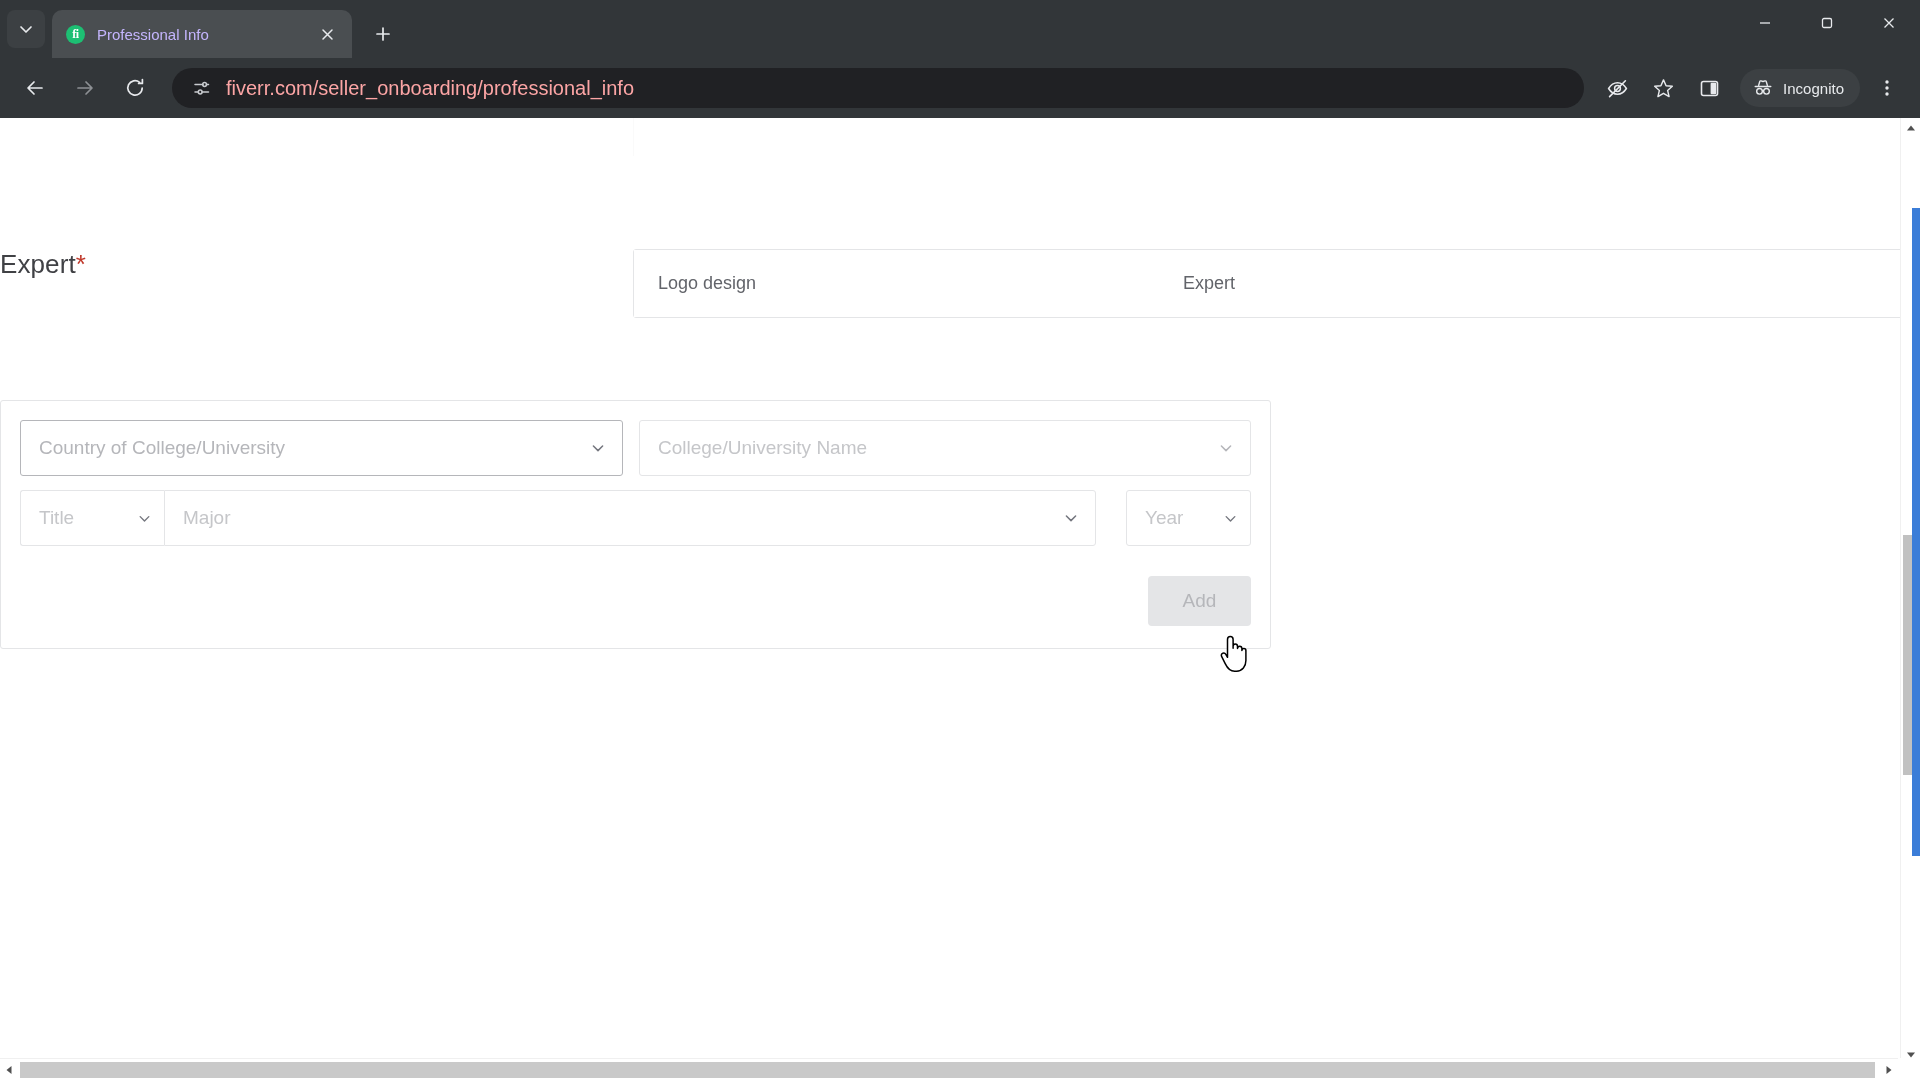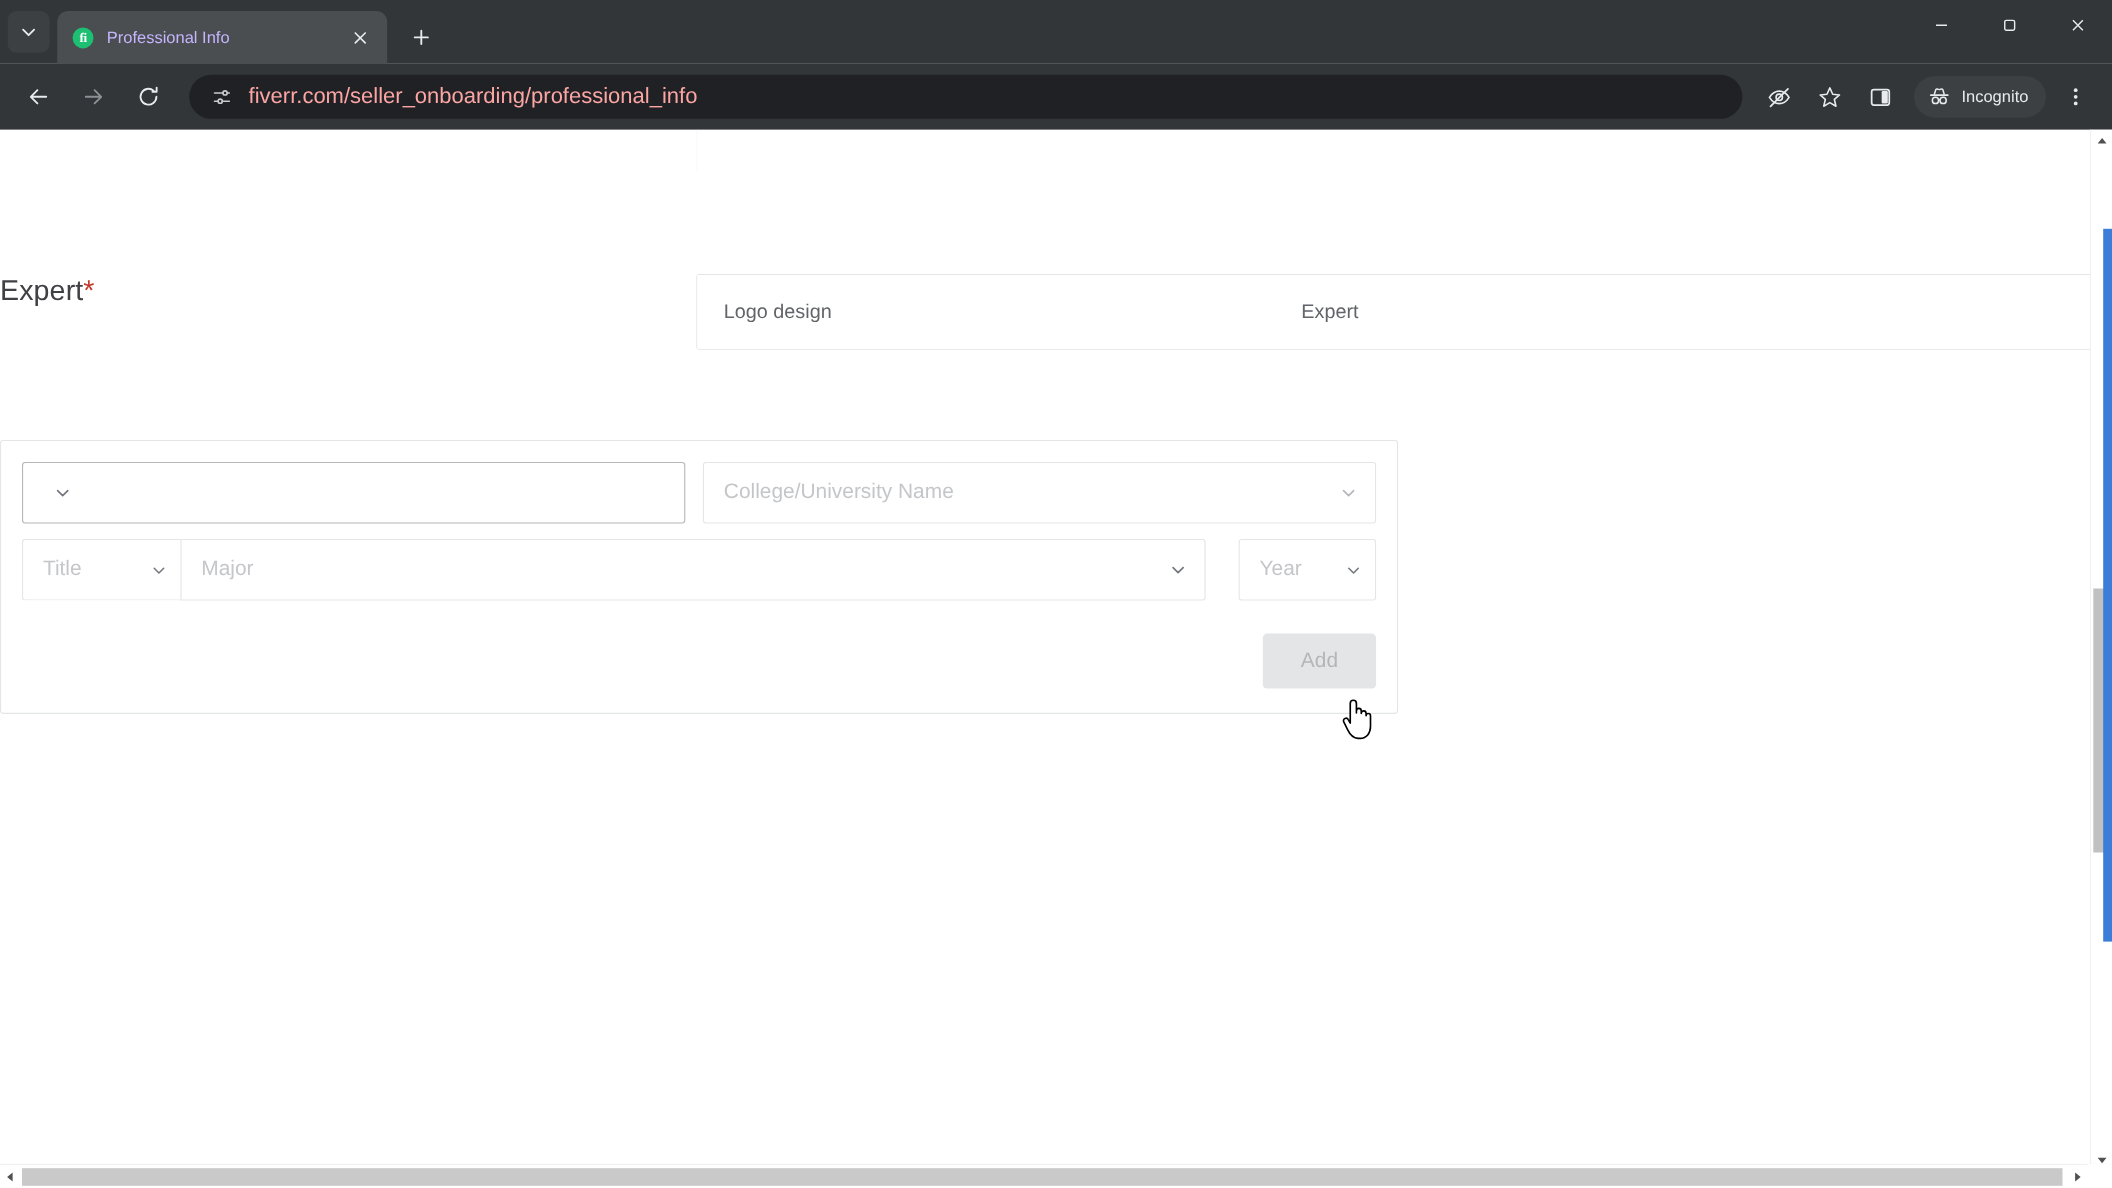--- a/index.html
+++ b/index.html
@@ -423,20 +423,21 @@
           </div>
         </div>
       </div>
 
       <div class="section" style="padding-top:82px;">
         <div class="section-right">
           <div class="edu-card">
 
             <div class="edu-row">
               <div class="fld f-country active">
+                <span class="ph">Country of College/University</span>
                 <span class="chev">
                   <svg width="16" height="16" viewBox="0 0 16 16">
                     <path d="M3.4 6 L8 10.6 L12.6 6" fill="none" stroke="#74767e" stroke-width="1.5" stroke-linecap="round" stroke-linejoin="round"></path>
                   </svg>
                 </span>
               </div>
               <div class="fld f-college dim">
                 <span class="ph">College/University Name</span>
                 <span class="chev">
                   <svg width="16" height="16" viewBox="0 0 16 16">

